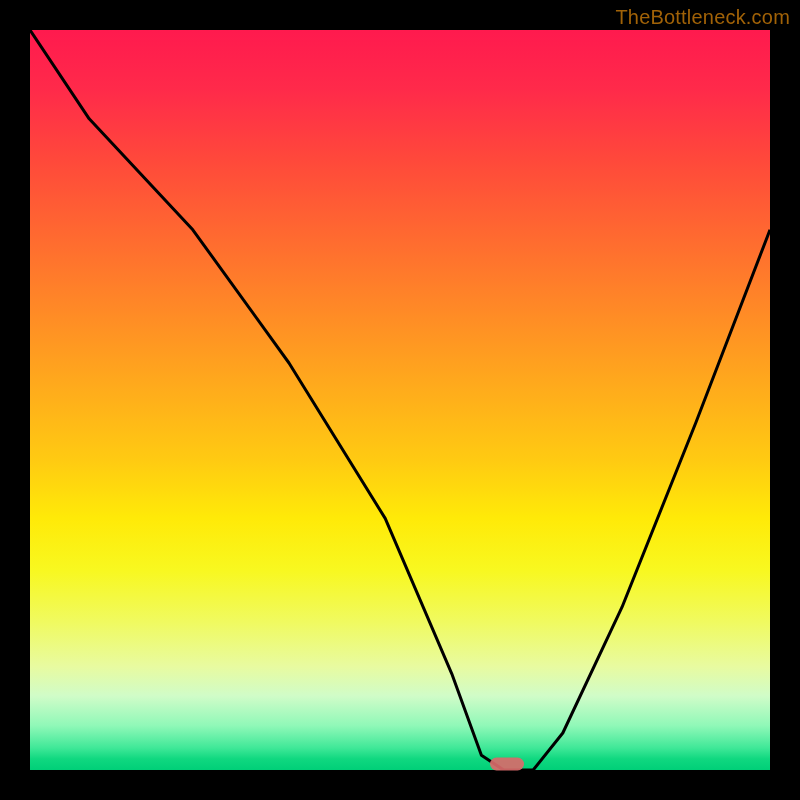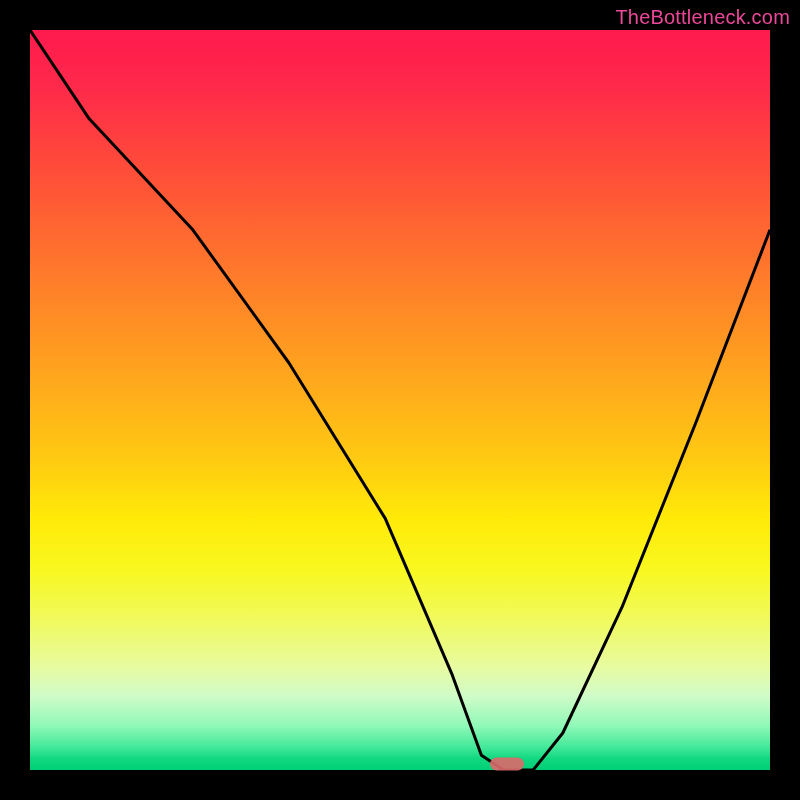--- a/index.html
+++ b/index.html
@@ -41,21 +41,21 @@
       #90f8b8 94%,
       #40e898 97%,
       #10d880 98.5%,
       #00cf78 100%
     );
   }
   .watermark {
     position: absolute;
     top: 6px;
     right: 10px;
-    color: #ec4899;
+    color: #a16207;
     font-size: 20px;
     font-weight: 500;
     letter-spacing: 0.2px;
     z-index: 4;
     user-select: none;
   }
   .curve-layer {
     position: absolute;
     left: 0;
     top: 0;

